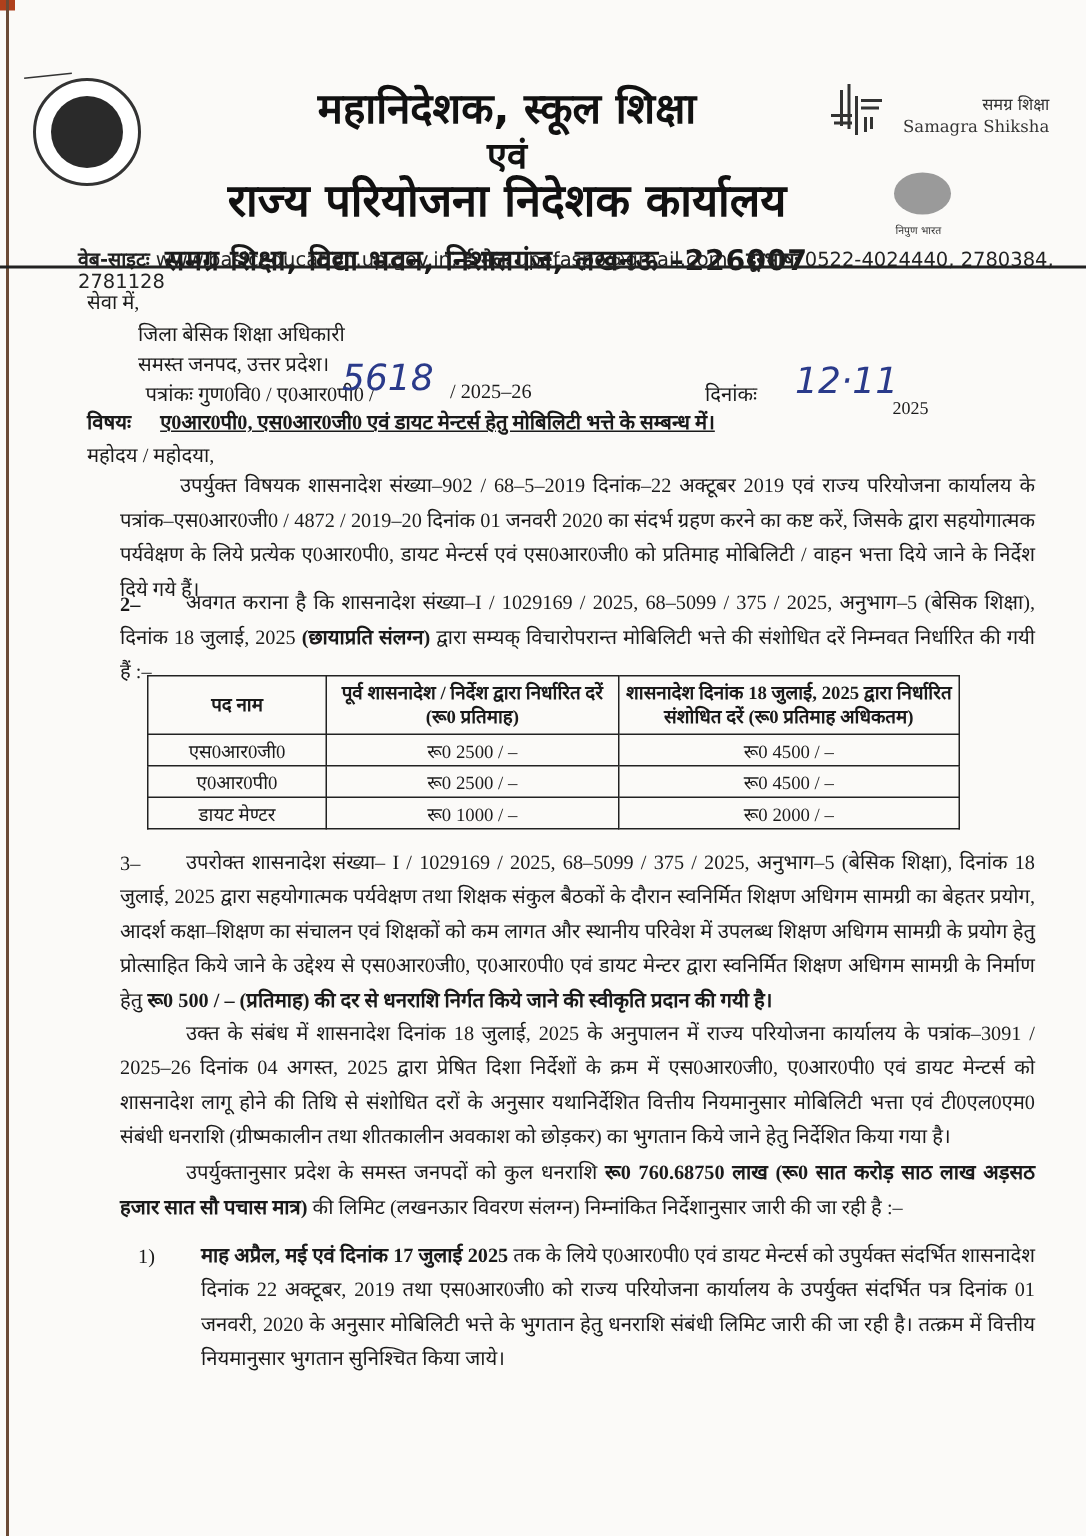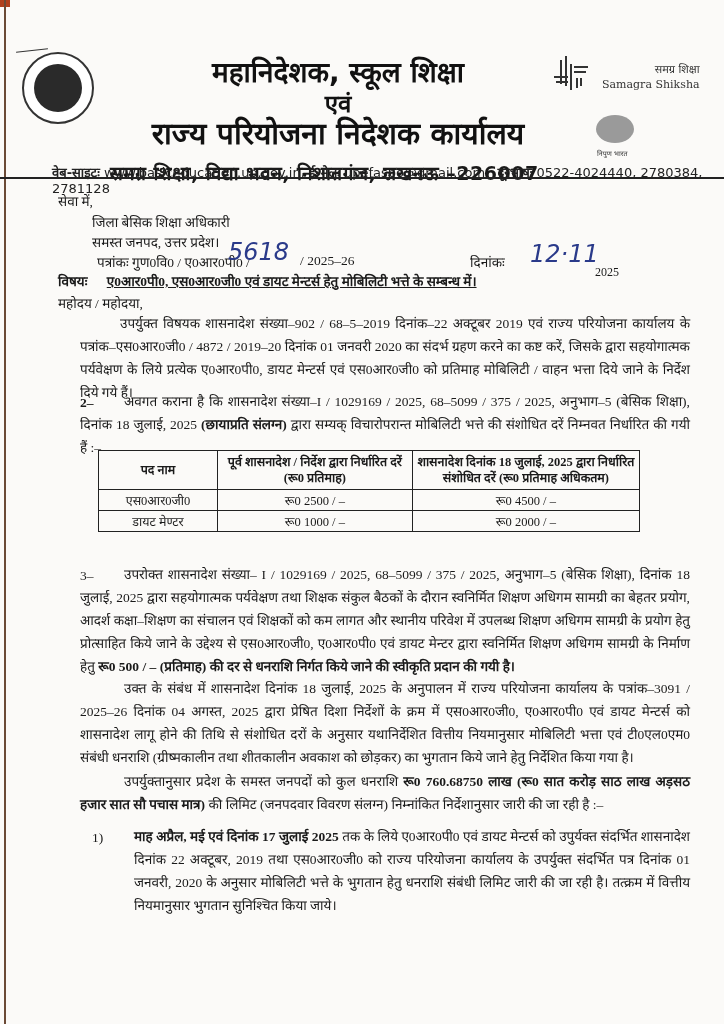--- a/index.html
+++ b/index.html
@@ -121,39 +121,44 @@
         <th style="width:42%">शासनादेश दिनांक 18 जुलाई, 2025 द्वारा निर्धारित संशोधित दरें (रू0 प्रतिमाह अधिकतम)</th>
       </tr>
     </thead>
     <tbody>
       <tr>
         <td>एस0आर0जी0</td>
         <td>रू0 2500 / –</td>
         <td>रू0 4500 / –</td>
       </tr>
       <tr>
+        <td>ए0आर0पी0</td>
+        <td>रू0 2500 / –</td>
+        <td>रू0 4500 / –</td>
+      </tr>
+      <tr>
         <td>डायट मेण्टर</td>
         <td>रू0 1000 / –</td>
         <td>रू0 2000 / –</td>
       </tr>
     </tbody>
   </table>
 
   <div class="num" style="top:568px;font-weight:normal;">3–</div>
   <div class="para" style="top:563px;text-indent:44px;">
     <span>उपरोक्त शासनादेश संख्या– I / 1029169 / 2025, 68–5099 / 375 / 2025, अनुभाग–5 (बेसिक शिक्षा), दिनांक 18 जुलाई, 2025 द्वारा सहयोगात्मक पर्यवेक्षण तथा शिक्षक संकुल बैठकों के दौरान स्वनिर्मित शिक्षण अधिगम सामग्री का बेहतर प्रयोग, आदर्श कक्षा–शिक्षण का संचालन एवं शिक्षकों को कम लागत और स्थानीय परिवेश में उपलब्ध शिक्षण अधिगम सामग्री के प्रयोग हेतु प्रोत्साहित किये जाने के उद्देश्य से एस0आर0जी0, ए0आर0पी0 एवं डायट मेन्टर द्वारा स्वनिर्मित शिक्षण अधिगम सामग्री के निर्माण हेतु</span>
     <b>रू0 500 / – (प्रतिमाह) की दर से धनराशि निर्गत किये जाने की स्वीकृति प्रदान की गयी है।</b>
   </div>
 
   <div class="para" style="top:677px;text-indent:44px;">उक्त के संबंध में शासनादेश दिनांक 18 जुलाई, 2025 के अनुपालन में राज्य परियोजना कार्यालय के पत्रांक–3091 / 2025–26 दिनांक 04 अगस्त, 2025 द्वारा प्रेषित दिशा निर्देशों के क्रम में एस0आर0जी0, ए0आर0पी0 एवं डायट मेन्टर्स को शासनादेश लागू होने की तिथि से संशोधित दरों के अनुसार यथानिर्देशित वित्तीय नियमानुसार मोबिलिटी भत्ता एवं टी0एल0एम0 संबंधी धनराशि (ग्रीष्मकालीन तथा शीतकालीन अवकाश को छोड़कर) का भुगतान किये जाने हेतु निर्देशित किया गया है।</div>
 
   <div class="para" style="top:770px;text-indent:44px;">
     <span>उपर्युक्तानुसार प्रदेश के समस्त जनपदों को कुल धनराशि</span>
     <b>रू0 760.68750 लाख (रू0 सात करोड़ साठ लाख अड़सठ हजार सात सौ पचास मात्र)</b>
-    <span>की लिमिट (जनपदवार विवरण संलग्न) निम्नांकित निर्देशानुसार जारी की जा रही है :–</span>
+    <span>की लिमिट (लखनऊार विवरण संलग्न) निम्नांकित निर्देशानुसार जारी की जा रही है :–</span>
   </div>
 
   <div class="line" style="left:92px;top:830px;">1)</div>
   <div class="para" style="left:134px;width:556px;top:825px;">
     <b>माह अप्रैल, मई एवं दिनांक 17 जुलाई 2025</b>
     <span>तक के लिये ए0आर0पी0 एवं डायट मेन्टर्स को उपुर्यक्त संदर्भित शासनादेश दिनांक 22 अक्टूबर, 2019 तथा एस0आर0जी0 को राज्य परियोजना कार्यालय के उपर्युक्त संदर्भित पत्र दिनांक 01 जनवरी, 2020 के अनुसार मोबिलिटी भत्ते के भुगतान हेतु धनराशि संबंधी लिमिट जारी की जा रही है। तत्क्रम में वित्तीय नियमानुसार भुगतान सुनिश्चित किया जाये।</span>
   </div>
 </div>
 
 </body></html>

